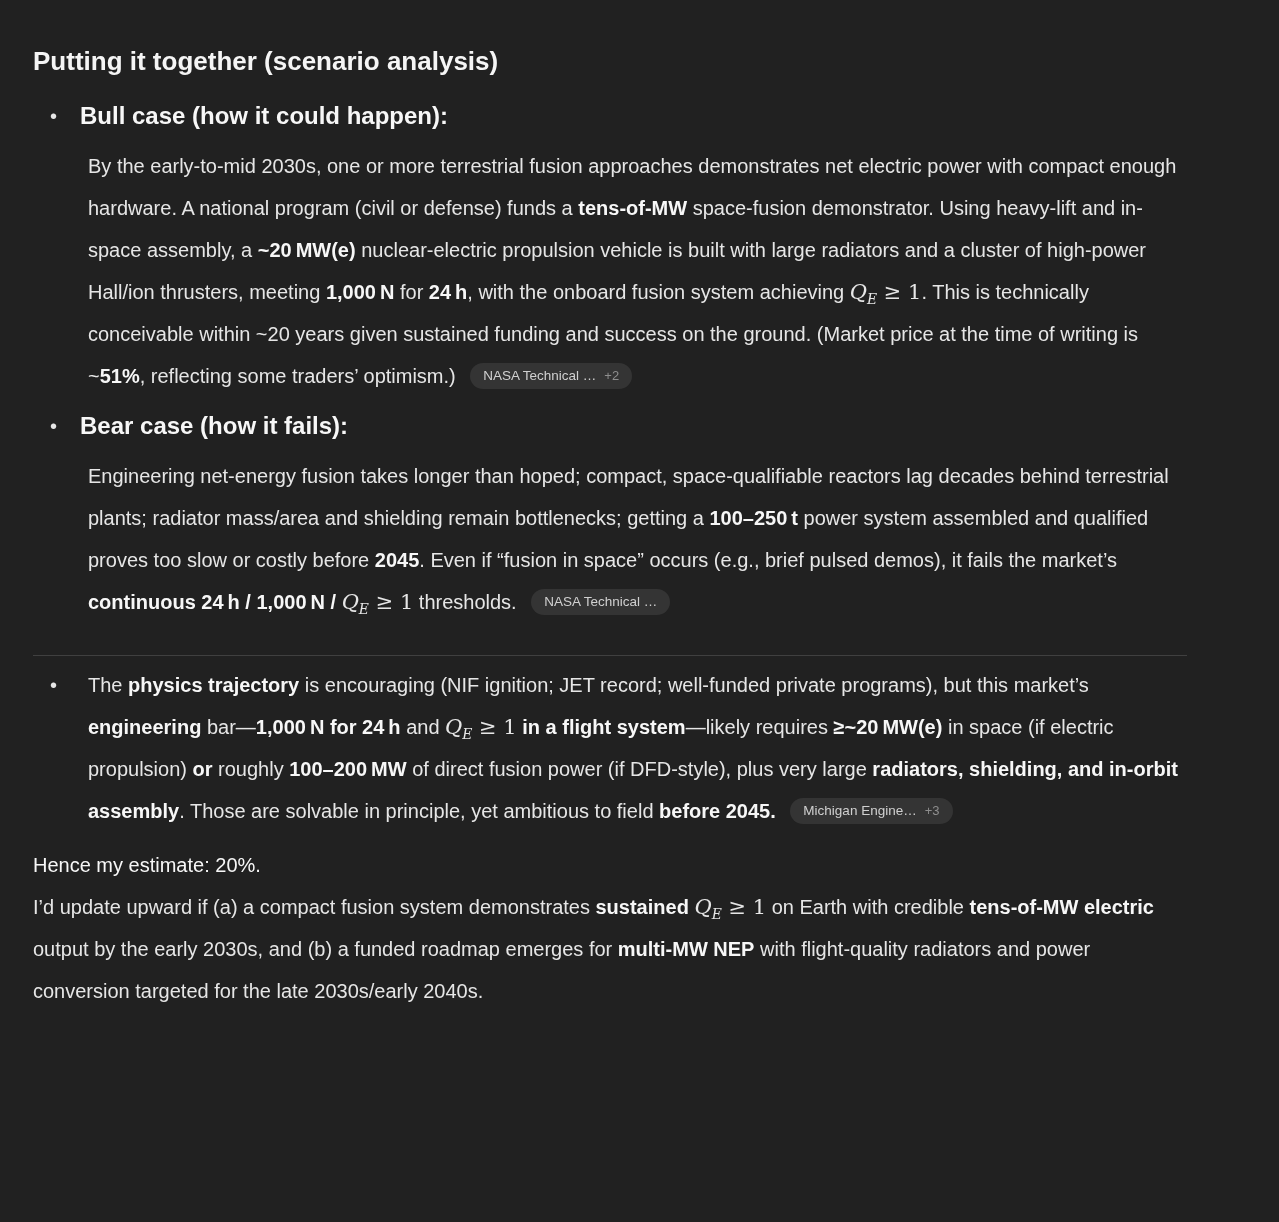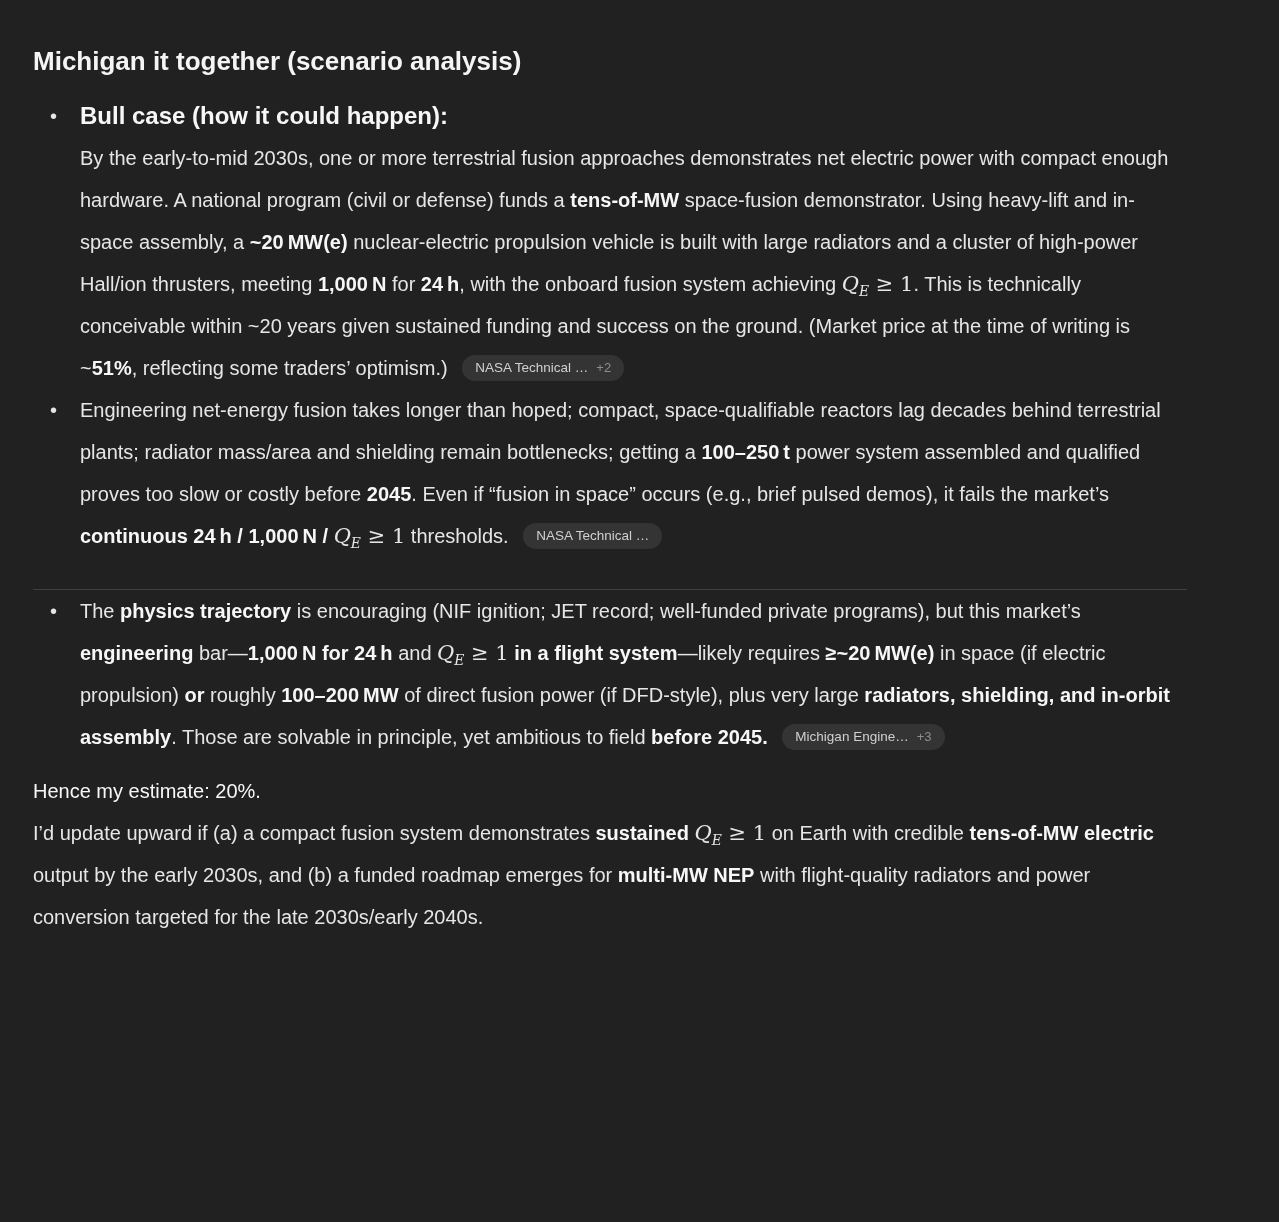--- a/index.html
+++ b/index.html
@@ -33,21 +33,21 @@
   ul.bullets>li::before{
     content:"\2022";
     position:absolute;left:17px;top:0;
     color:var(--body-text);
     font-size:20px;line-height:42px;
   }
   .li-title{
     margin:0;font-weight:700;color:var(--bold-text);
     font-size:24px;line-height:42px;
   }
-  .li-body{margin:0;font-size:20px;line-height:42px;}
+  .li-body{margin:8px;font-size:20px;line-height:42px;}
   .b{font-weight:700;color:var(--bold-text);}
   .math{
     font-family:"DejaVu Serif",serif;
     font-size:21px;color:var(--body-text);
     white-space:nowrap;
   }
   .math .mi{font-style:italic;}
   .math sub{font-style:italic;font-size:0.66em;line-height:0;}
   .chip{
     display:inline-block;
@@ -72,28 +72,29 @@
     margin:12px 0 0 0;font-weight:400;color:var(--bold-text);
     font-size:20px;line-height:42px;
   }
   .final{margin:0;}
 </style>
 </head>
 <body>
 
 <main class="page">
 
-  <h2>Michigan it together (scenario analysis)</h2>
+  <h2>Putting it together (scenario analysis)</h2>
 
   <ul class="bullets">
     <li>
       <p class="li-title">Bull case (how it could happen):</p>
       <p class="li-body"><span>By the early-to-mid 2030s, one or more terrestrial fusion approaches demonstrates net electric power with compact enough hardware. A national program (civil or defense) funds a </span><span class="b">tens-of-MW</span><span> space-fusion demonstrator. Using heavy-lift and in-space assembly, a </span><span class="b">~20 MW(e)</span><span> nuclear-electric propulsion vehicle is built with large radiators and a cluster of high-power Hall/ion thrusters, meeting </span><span class="b">1,000 N</span><span> for </span><span class="b">24 h</span><span>, with the onboard fusion system achieving </span><span class="math"><span class="mi">Q</span><sub>E</sub> ≥ 1</span><span>. This is technically conceivable within ~20 years given sustained funding and success on the ground. (Market price at the time of writing is ~</span><span class="b">51%</span><span>, reflecting some traders’ optimism.) </span><span class="chip"><span>NASA Technical …</span><span class="extra">+2</span></span></p>
     </li>
     <li>
+      <p class="li-title">Bear case (how it fails):</p>
       <p class="li-body"><span>Engineering net-energy fusion takes longer than hoped; compact, space-qualifiable reactors lag decades behind terrestrial plants; radiator mass/area and shielding remain bottlenecks; getting a </span><span class="b">100–250 t</span><span> power system assembled and qualified proves too slow or costly before </span><span class="b">2045</span><span>. Even if “fusion in space” occurs (e.g., brief pulsed demos), it fails the market’s </span><span class="b">continuous 24 h / 1,000 N / </span><span class="math"><span class="mi">Q</span><sub>E</sub> ≥ 1</span><span> thresholds. </span><span class="chip"><span>NASA Technical …</span></span></p>
     </li>
   </ul>
 
   <hr class="divider">
 
 
   <ul class="bullets">
     <li>
       <p class="li-body"><span>The </span><span class="b">physics trajectory</span><span> is encouraging (NIF ignition; JET record; well-funded private programs), but this market’s </span><span class="b">engineering</span><span> bar—</span><span class="b">1,000 N for 24 h</span><span> and </span><span class="math"><span class="mi">Q</span><sub>E</sub> ≥ 1</span><span> </span><span class="b">in a flight system</span><span>—likely requires </span><span class="b">≥~20 MW(e)</span><span> in space (if electric propulsion) </span><span class="b">or</span><span> roughly </span><span class="b">100–200 MW</span><span> of direct fusion power (if DFD-style), plus very large </span><span class="b">radiators, shielding, and in-orbit assembly</span><span>. Those are solvable in principle, yet ambitious to field </span><span class="b">before 2045.</span><span> </span><span class="chip"><span>Michigan Engine…</span><span class="extra">+3</span></span></p>

